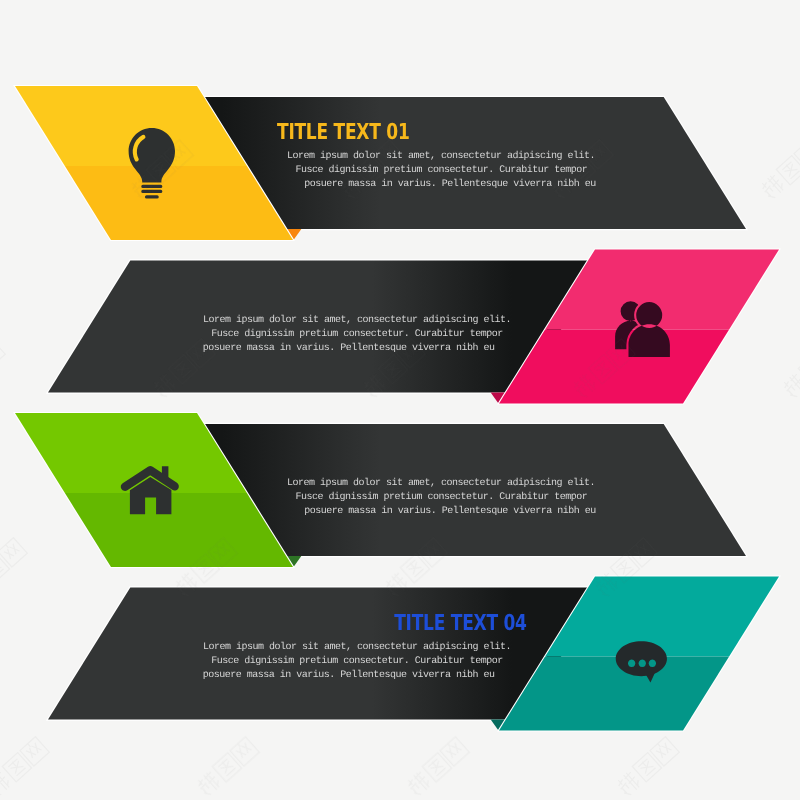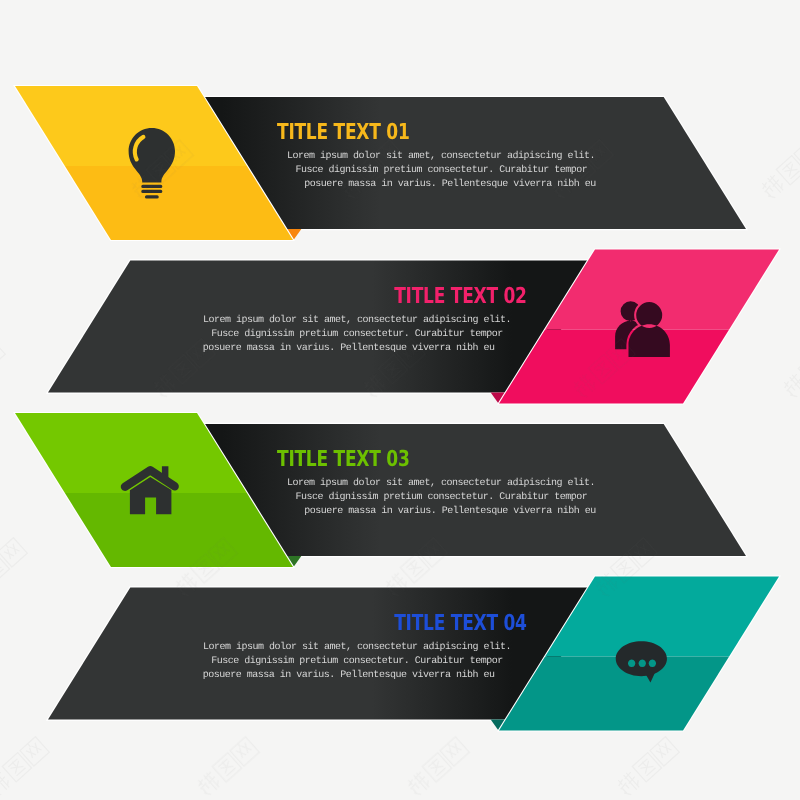--- a/index.html
+++ b/index.html
@@ -97,27 +97,25 @@
       </g>
     </svg>
   <div id="texts">
       <div class="text-wrap">
         <div class="row-title" style="color: rgb(247, 184, 27); left: 277px; text-align: right; top: 122.3px;"><span>TITLE TEXT 01</span></div>
         <div class="row-body" style="left: 287px; text-align: left; top: 150.3px;">Lorem ipsum dolor sit amet, consectetur adipiscing elit.</div>
         <div class="row-body" style="left: 295.6px; text-align: left; top: 164.3px;">Fusce dignissim pretium consectetur. Curabitur tempor</div>
         <div class="row-body" style="left: 304.2px; text-align: left; top: 178.3px;">posuere massa in varius. Pellentesque viverra nibh eu</div>
       </div>
       <div class="text-wrap">
-        <div class="row-title ra" style="color: rgb(242, 33, 107); right: 273px; text-align: right; top: 285.8px;"><span>TITLE TEXT 02</span></div>
         <div class="row-body" style="right: 289px; text-align: right; top: 313.8px;">Lorem ipsum dolor sit amet, consectetur adipiscing elit.</div>
         <div class="row-body" style="right: 297.3px; text-align: right; top: 327.8px;">Fusce dignissim pretium consectetur. Curabitur tempor</div>
         <div class="row-body" style="right: 305.6px; text-align: right; top: 341.8px;">posuere massa in varius. Pellentesque viverra nibh eu</div>
       </div>
       <div class="text-wrap">
-        <div class="row-title" style="color: rgb(108, 192, 0); left: 277px; text-align: left; top: 449.3px;"><span>TITLE TEXT 03</span></div>
         <div class="row-body" style="left: 287px; text-align: left; top: 477.3px;">Lorem ipsum dolor sit amet, consectetur adipiscing elit.</div>
         <div class="row-body" style="left: 295.6px; text-align: left; top: 491.3px;">Fusce dignissim pretium consectetur. Curabitur tempor</div>
         <div class="row-body" style="left: 304.2px; text-align: left; top: 505.3px;">posuere massa in varius. Pellentesque viverra nibh eu</div>
       </div>
       <div class="text-wrap">
         <div class="row-title ra" style="color: #1d4ed8; right: 273px; text-align: right; top: 612.8px;"><span>TITLE TEXT 04</span></div>
         <div class="row-body" style="right: 289px; text-align: right; top: 640.8px;">Lorem ipsum dolor sit amet, consectetur adipiscing elit.</div>
         <div class="row-body" style="right: 297.3px; text-align: right; top: 654.8px;">Fusce dignissim pretium consectetur. Curabitur tempor</div>
         <div class="row-body" style="right: 305.6px; text-align: right; top: 668.8px;">posuere massa in varius. Pellentesque viverra nibh eu</div>
       </div>

